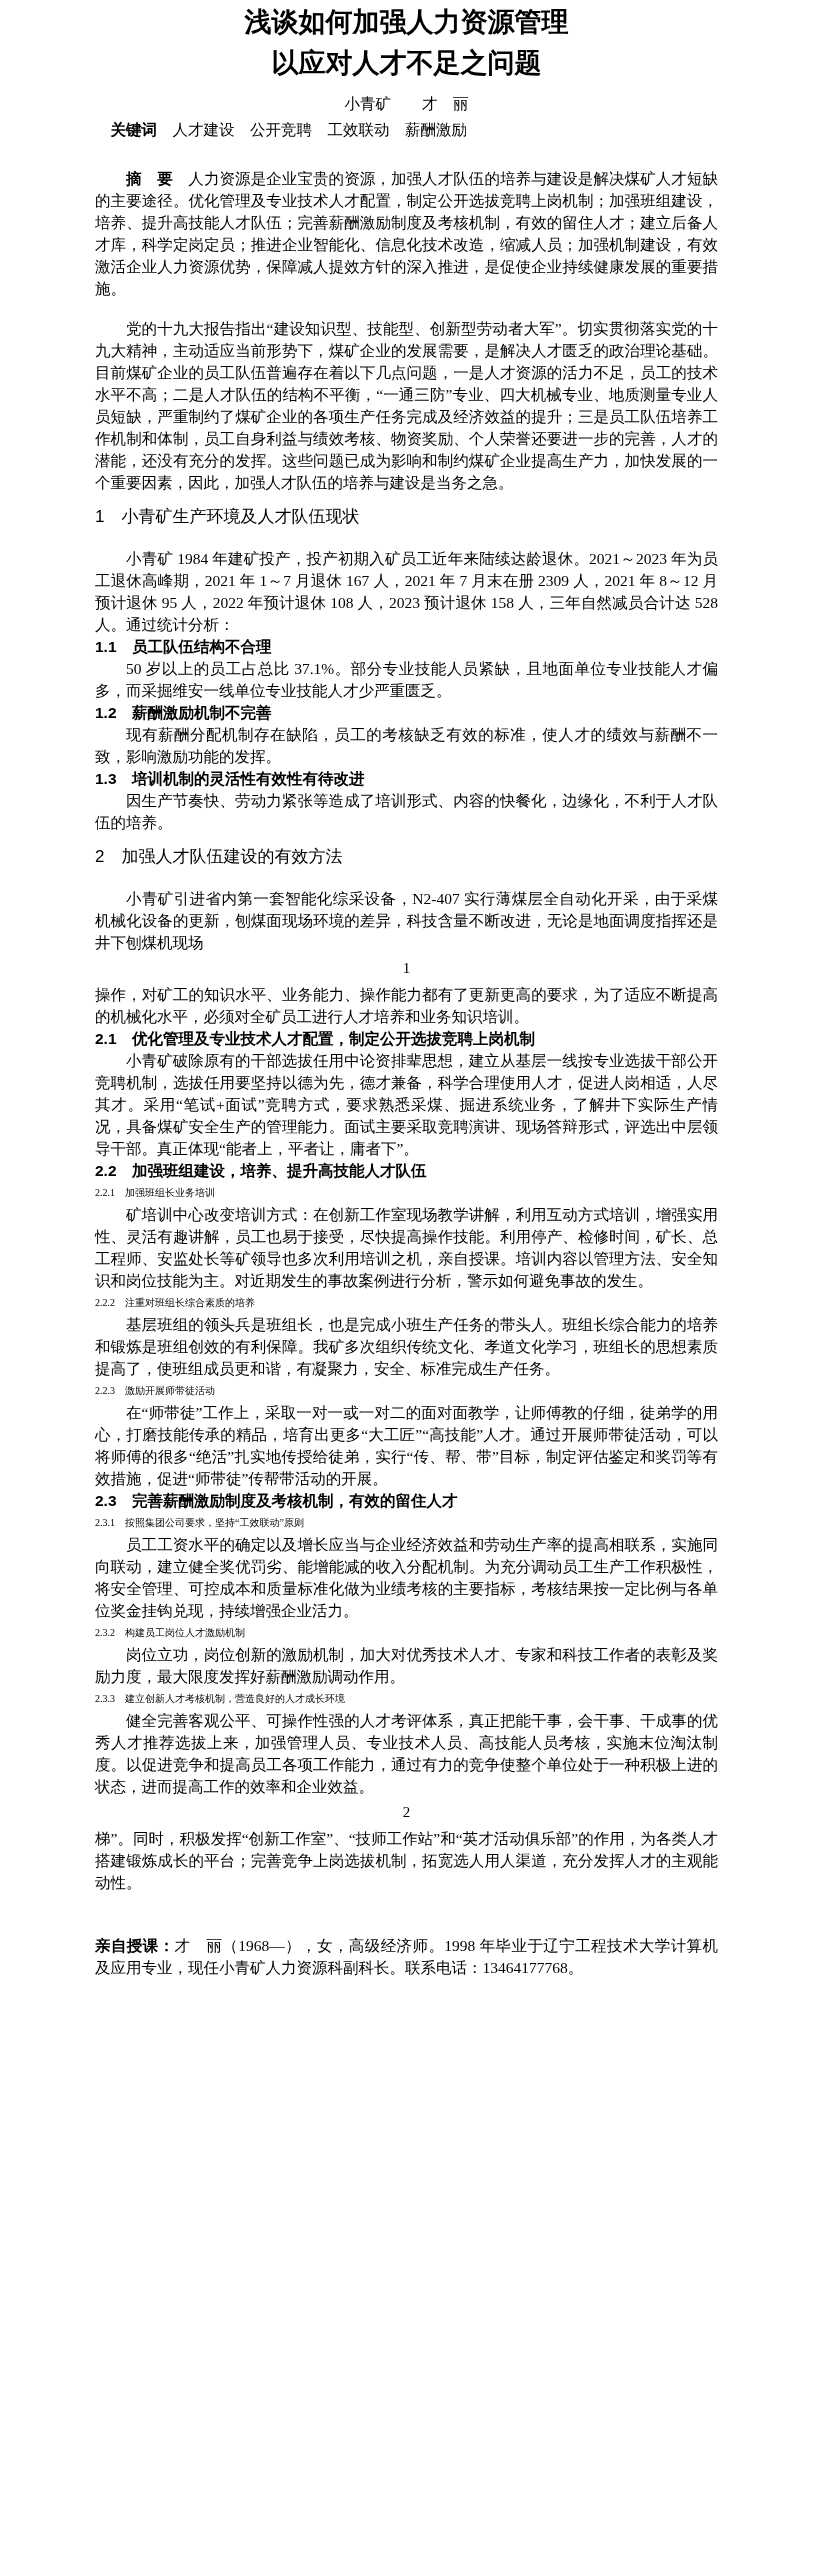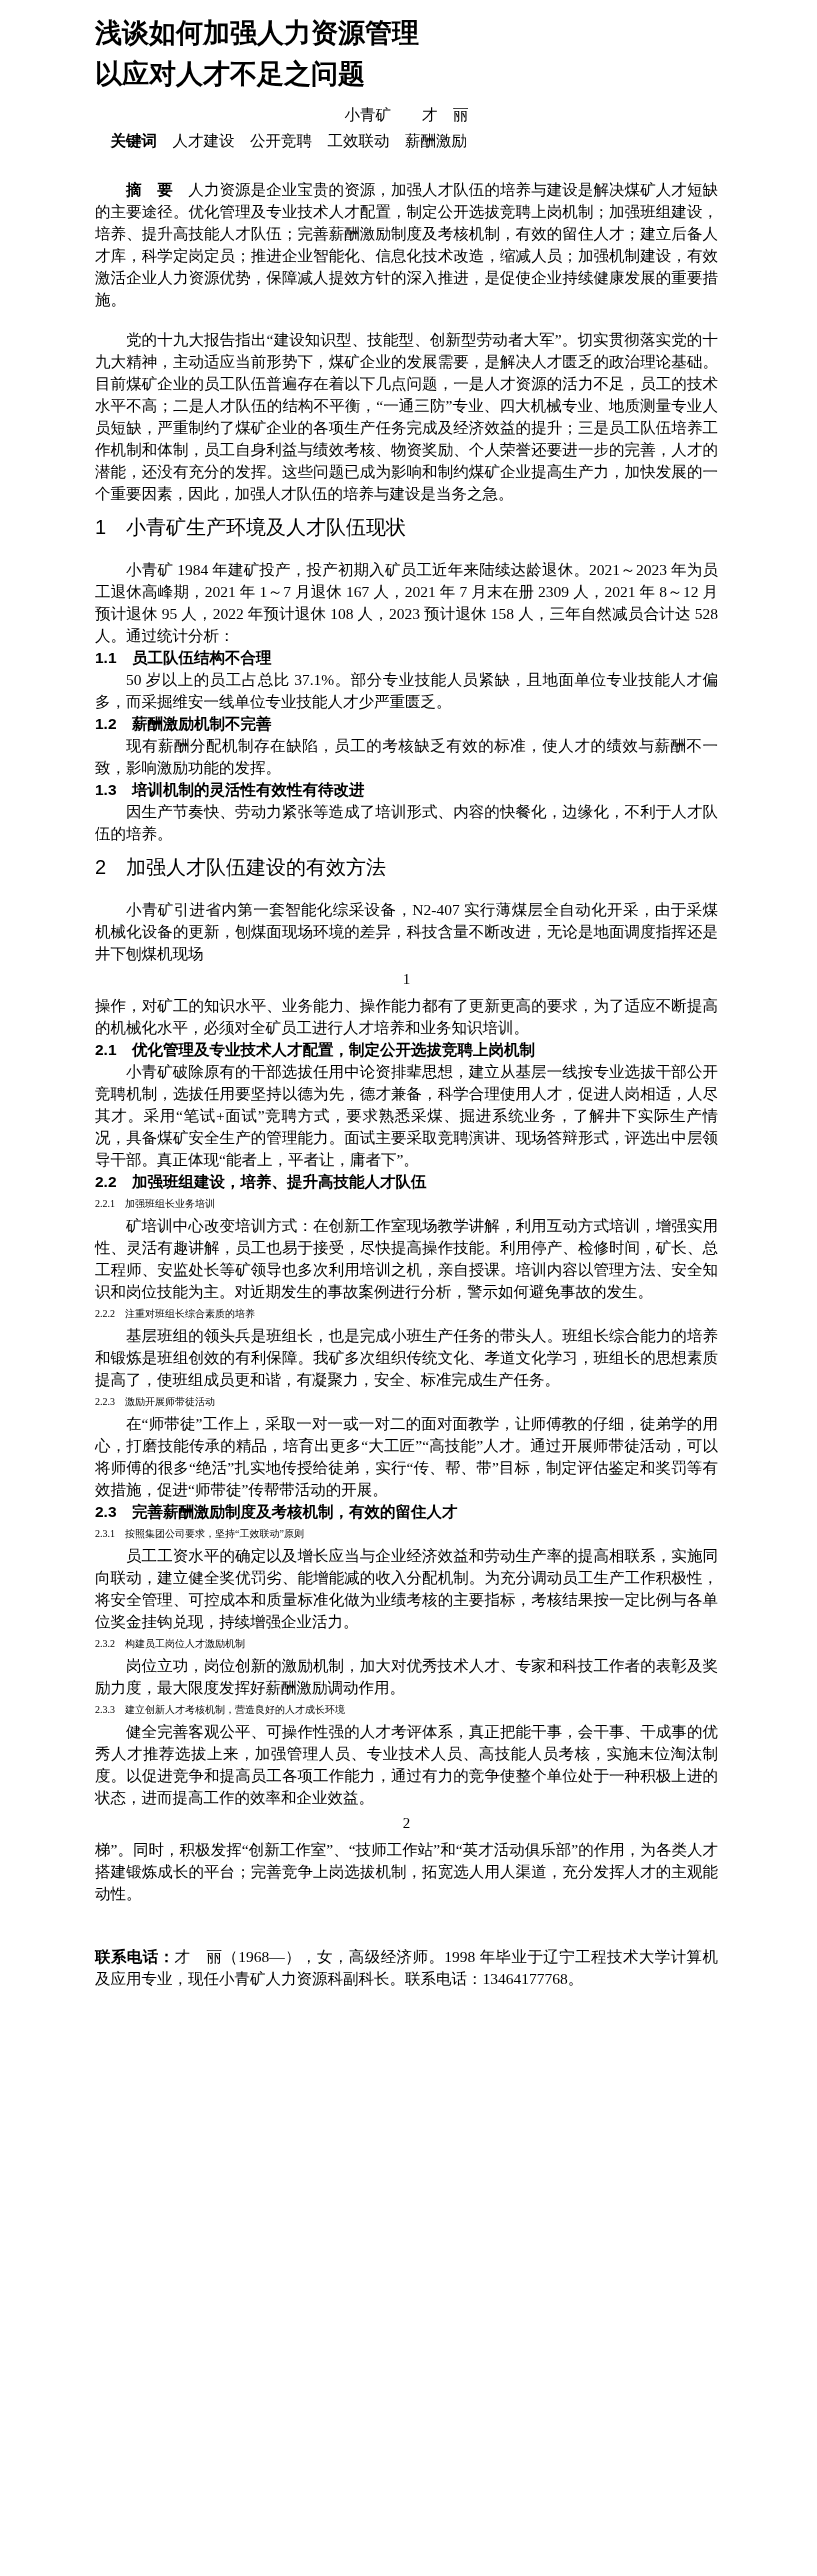--- a/index.html
+++ b/index.html
@@ -8,22 +8,22 @@
     width: 818px;
     height: 2940px;
     background: #ffffff;
     color: #000000;
     overflow: hidden;
     font-family: "Liberation Serif", serif;
   }
   .content { padding: 0 100px 0 95px; }
 
   .doc-title {
-    padding-top: 13px;
-    text-align: left;
+    padding-top: 2px;
+    text-align: center;
     font-weight: bold;
     font-size: 27px;
     line-height: 41px;
     font-family: "Liberation Serif", serif;
   }
   .authors {
     margin-top: 10px;
     text-align: center;
     font-size: 15.5px;
     line-height: 20.6px;
@@ -40,21 +40,21 @@
 
   .abstract { margin-top: 27px; }
   .keywords { margin-top: 4.1px; text-indent: 15.5px; }
   .intro { margin-top: 18.5px; }
 
   .inline-label { font-weight: bold; }
 
   .h1 {
     font-family: "Liberation Sans", sans-serif;
     font-weight: normal;
-    font-size: 20px;
+    font-size: 17px;
     line-height: 25px;
     margin: 10.3px 0 18.5px 0;
   }
   .h2 {
     font-family: "Liberation Sans", sans-serif;
     font-weight: bold;
     font-size: 15.5px;
     line-height: 22px;
   }
   .h3 {
@@ -132,18 +132,18 @@
     <p class="para">岗位立功，岗位创新的激励机制，加大对优秀技术人才、专家和科技工作者的表彰及奖励力度，最大限度发挥好薪酬激励调动作用。</p>
 
     <div class="h3">2.3.3　建立创新人才考核机制，营造良好的人才成长环境</div>
     <p class="para">健全完善客观公平、可操作性强的人才考评体系，真正把能干事，会干事、干成事的优秀人才推荐选拔上来，加强管理人员、专业技术人员、高技能人员考核，实施末位淘汰制度。以促进竞争和提高员工各项工作能力，通过有力的竞争使整个单位处于一种积极上进的状态，进而提高工作的效率和企业效益。</p>
 
 
     <div class="pagenum">2</div>
 
     <p class="para cont">梯”。同时，积极发挥“创新工作室”、“技师工作站”和“英才活动俱乐部”的作用，为各类人才搭建锻炼成长的平台；完善竞争上岗选拔机制，拓宽选人用人渠道，充分发挥人才的主观能动性。</p>
 
-    <p class="para cont bio"><span class="inline-label">联系电话：</span><span>才　丽（1968—），女，高级经济师。1998 年毕业于辽宁工程技术大学计算机及应用专业，现任小青矿人力资源科副科长。联系电话：13464177768。</span></p>
+    <p class="para cont bio"><span class="inline-label">亲自授课：</span><span>才　丽（1968—），女，高级经济师。1998 年毕业于辽宁工程技术大学计算机及应用专业，现任小青矿人力资源科副科长。联系电话：13464177768。</span></p>
 
   </div>
 
 </div>
 
 
 </body></html>

